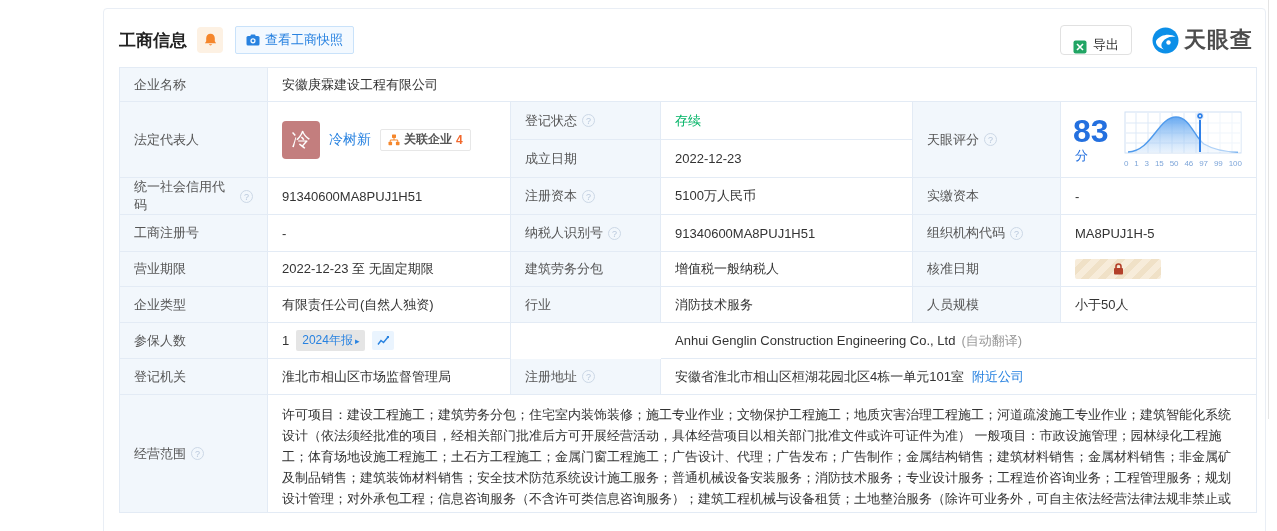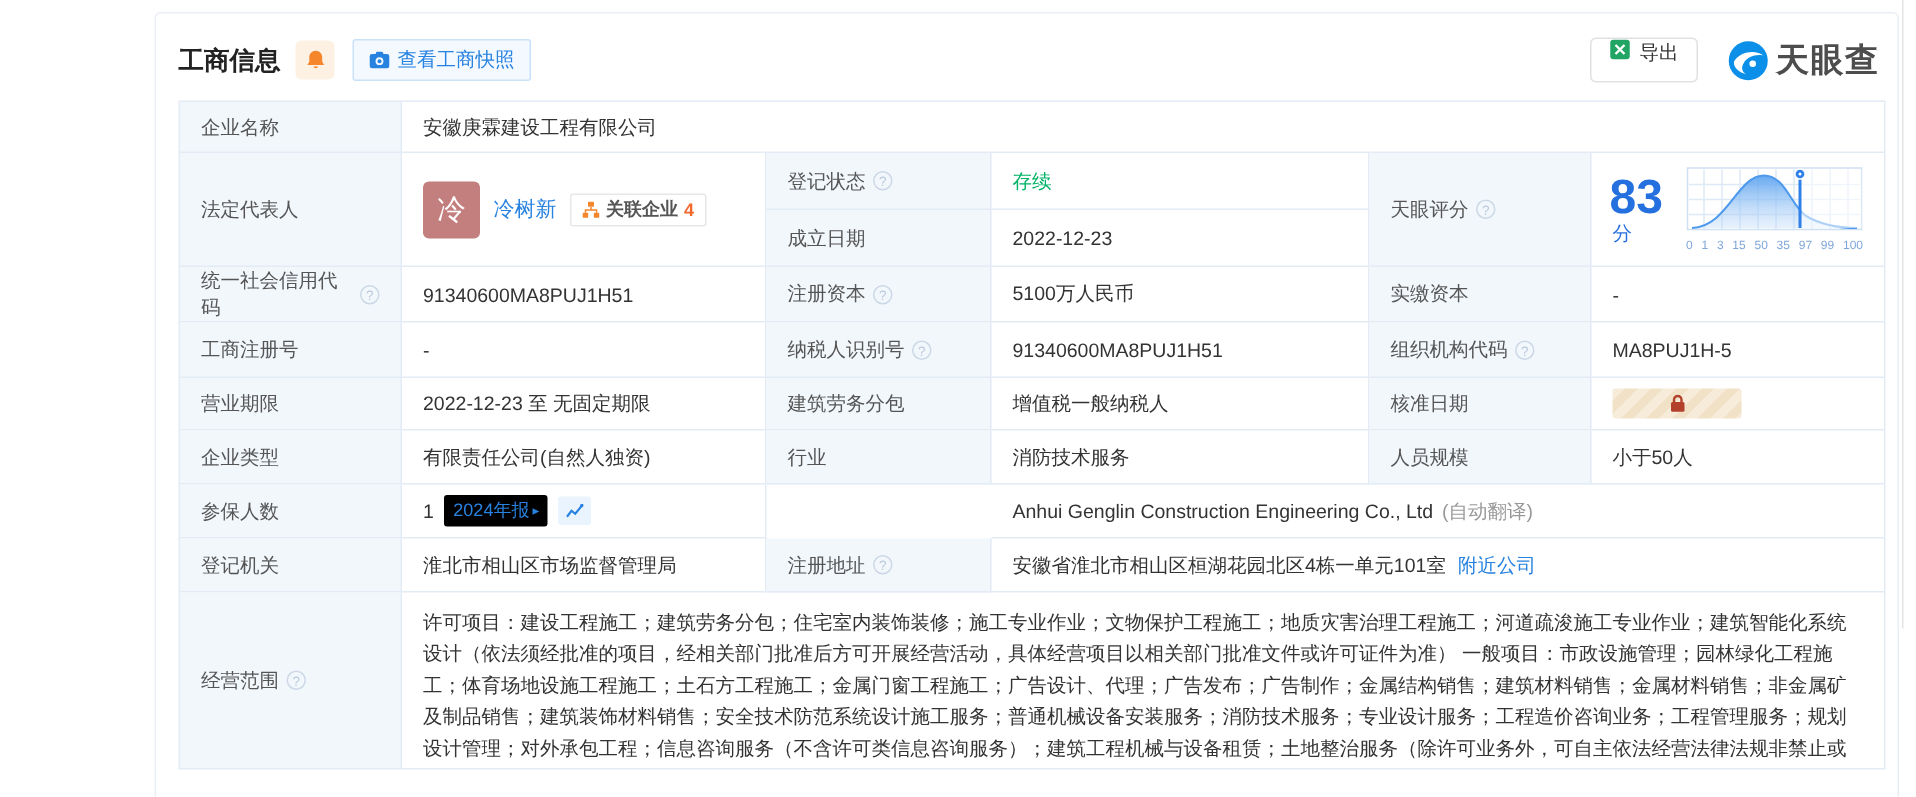--- a/index.html
+++ b/index.html
@@ -12,21 +12,21 @@
   .card-header { display:flex; justify-content:space-between; align-items:center;
     padding:16px 8px 12px 15px; }
   .hdr-left { display:flex; align-items:center; }
   .sec-title { font-size:17px; font-weight:700; color:#222; }
   .bell-btn { margin-left:10px; width:26px; height:26px; border-radius:4px; background:#fdf1e3;
     display:inline-flex; align-items:center; justify-content:center; cursor:pointer; }
   .snap-btn { margin-left:12px; height:28px; padding:0 10px; display:inline-flex; align-items:center;
     gap:5px; background:#f3f9ff; border:1px solid #c9e2fa; border-radius:2px; color:#2882e0;
     font-size:13px; cursor:pointer; font-family:inherit; }
   .hdr-right { display:flex; align-items:center; }
-  .export-btn { height:30px; padding:0 12px; display:inline-flex; align-items:flex-start; gap:6px;
+  .export-btn { height:30px; padding:0 12px; display:inline-flex; align-items:flex-end; gap:6px;
     background:#fff; border:1px solid #e1e1e1; border-radius:4px; color:#333; font-size:13px;
     cursor:pointer; font-family:inherit; }
   .brand { display:flex; align-items:center; gap:5px; margin-left:20px; margin-right:4px; }
   .brand-text { font-size:22px; font-weight:700; color:#4d4d4d; letter-spacing:1px; }
 
   .info-table { margin:0 8px 0 15px; border:1px solid #e3ebf5;
     display:grid;
     grid-template-columns:148px 243px 150px 252px 148px 1fr;
     grid-template-rows:34px 38px 38px 37px 37px 35px 36px 36px 36px 117px; }
   .cell { display:flex; align-items:center; padding:0 14px; font-size:13px; color:#333;
@@ -52,21 +52,21 @@
   .rel-count { color:#f2682c; }
 
   .score-cell { gap:10px; padding-left:12px; }
   .score-num { font-size:32px; font-weight:700; color:#2470df; line-height:1; }
   .score-unit { font-size:13px; color:#2470df; margin-left:2px; }
   .mini-chart { width:118px; }
   .ticks { display:flex; justify-content:space-between; width:118px; font-size:8px; color:#7fa6d9;
     margin-top:1px; }
 
   .ins-cell { gap:7px; }
-  .report-pill { display:inline-flex; align-items:center; background:#000000; color:#2882e0;
+  .report-pill { display:inline-flex; align-items:center; background:#e5e5e5; color:#2882e0;
     font-size:12px; padding:2px 6px; border-radius:2px; cursor:pointer; }
   .report-pill::after { content:"▸"; font-size:9px; margin-left:2px; }
   .trend-box { width:22px; height:19px; background:#eaf4fe; border-radius:2px; display:inline-flex;
     align-items:center; justify-content:center; cursor:pointer; }
 
   .lock-pill { width:86px; height:20px; border-radius:2px; display:flex; align-items:center;
     justify-content:center; cursor:pointer;
     background:repeating-linear-gradient(135deg,#f7ecda 0 6px,#f0e1c7 6px 12px); }
 
   .scope-cell { align-items:flex-start; padding:9px 14px; line-height:21px; color:#333; }
@@ -181,21 +181,21 @@
             <line x1="76" y1="6" x2="76" y2="41" stroke="#2f80e8" stroke-width="2"></line>
             <circle cx="76" cy="5" r="3.4" fill="#2f80e8" stroke="#fff" stroke-width="1"></circle>
             <circle cx="76" cy="5" r="1" fill="#fff"></circle>
           </svg>
           <span class="ticks">
             <span>0</span>
               <span>1</span>
               <span>3</span>
               <span>15</span>
               <span>50</span>
-              <span>35</span>
+              <span>46</span>
               <span>97</span>
               <span>99</span>
               <span>100</span>
           </span>
         </span>
       </div>
 
       <div class="cell lbl" style="grid-area:4/1/5/2">
           <span>统一社会信用代码</span>
           <span class="q-icon"></span>

